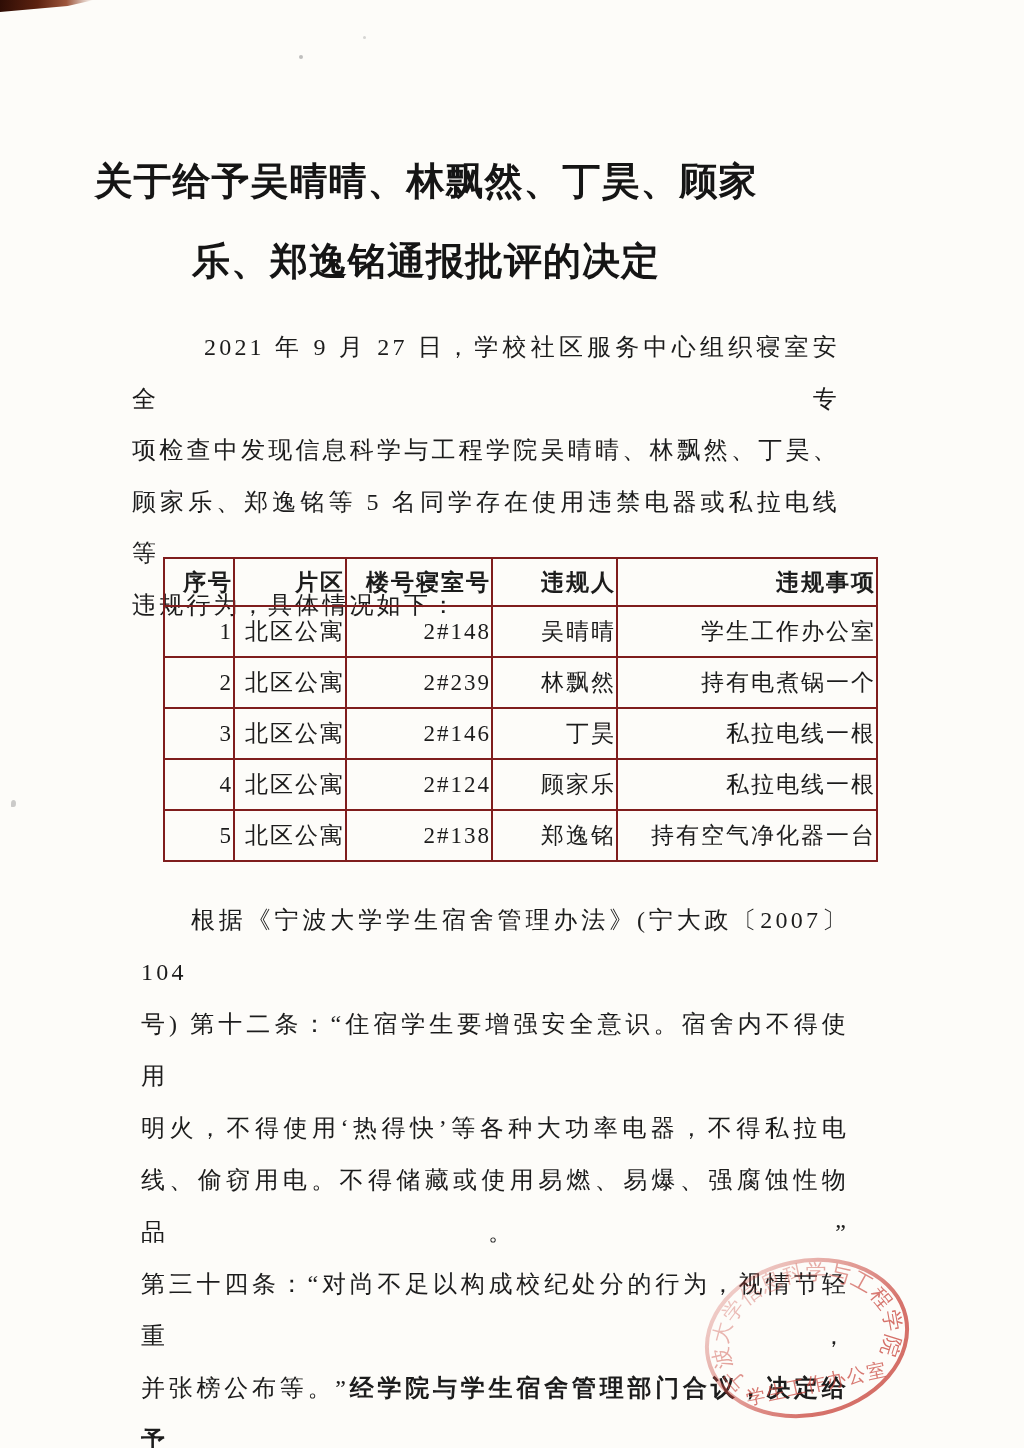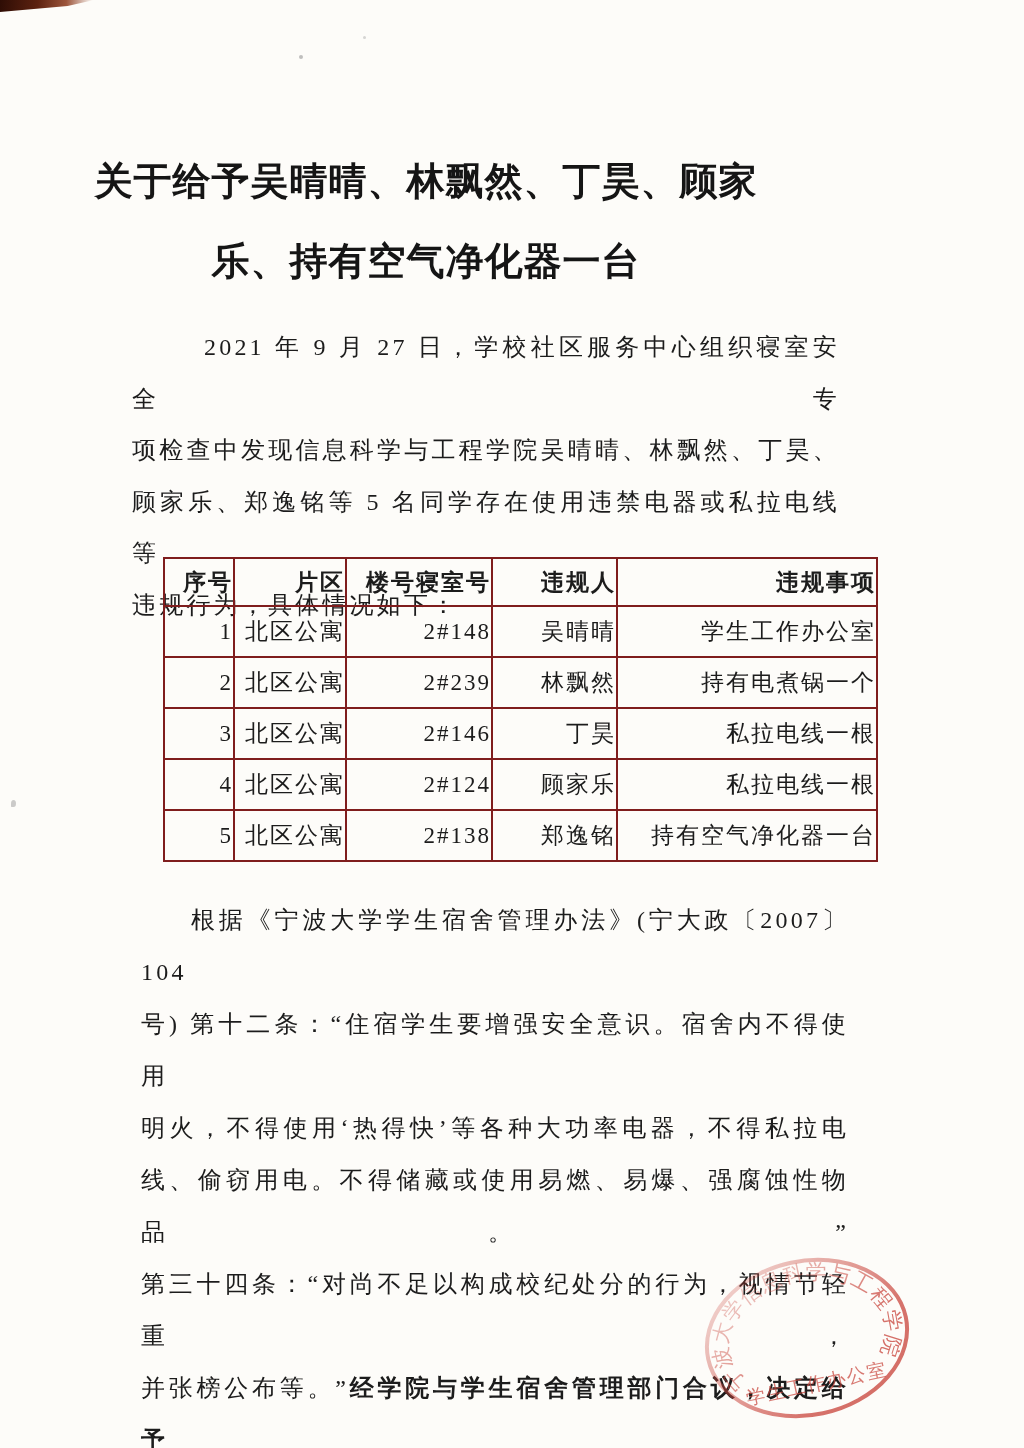--- a/index.html
+++ b/index.html
@@ -68,21 +68,21 @@
 
 <div class="page">
 
   <div class="corner-smudge"></div>
   <div class="speck s1"></div>
   <div class="speck s2"></div>
   <div class="speck s3"></div>
 
   <div class="title-block">
     <div class="tline">关于给予吴晴晴、林飘然、丁昊、顾家</div>
-    <div class="tline">乐、持有空气净化器一台</div>
+    <div class="tline">乐、郑逸铭通报批评的决定</div>
   </div>
 
   <div class="intro-par">
       <div class="jline indent-intro">2021 年 9 月 27 日，学校社区服务中心组织寝室安全专</div>
       <div class="jline">项检查中发现信息科学与工程学院吴晴晴、林飘然、丁昊、</div>
       <div class="jline">顾家乐、郑逸铭等 5 名同学存在使用违禁电器或私拉电线等</div>
       <div class="jline last">违规行为，具体情况如下：</div>
     </div>
 
   <table class="doc-table">

